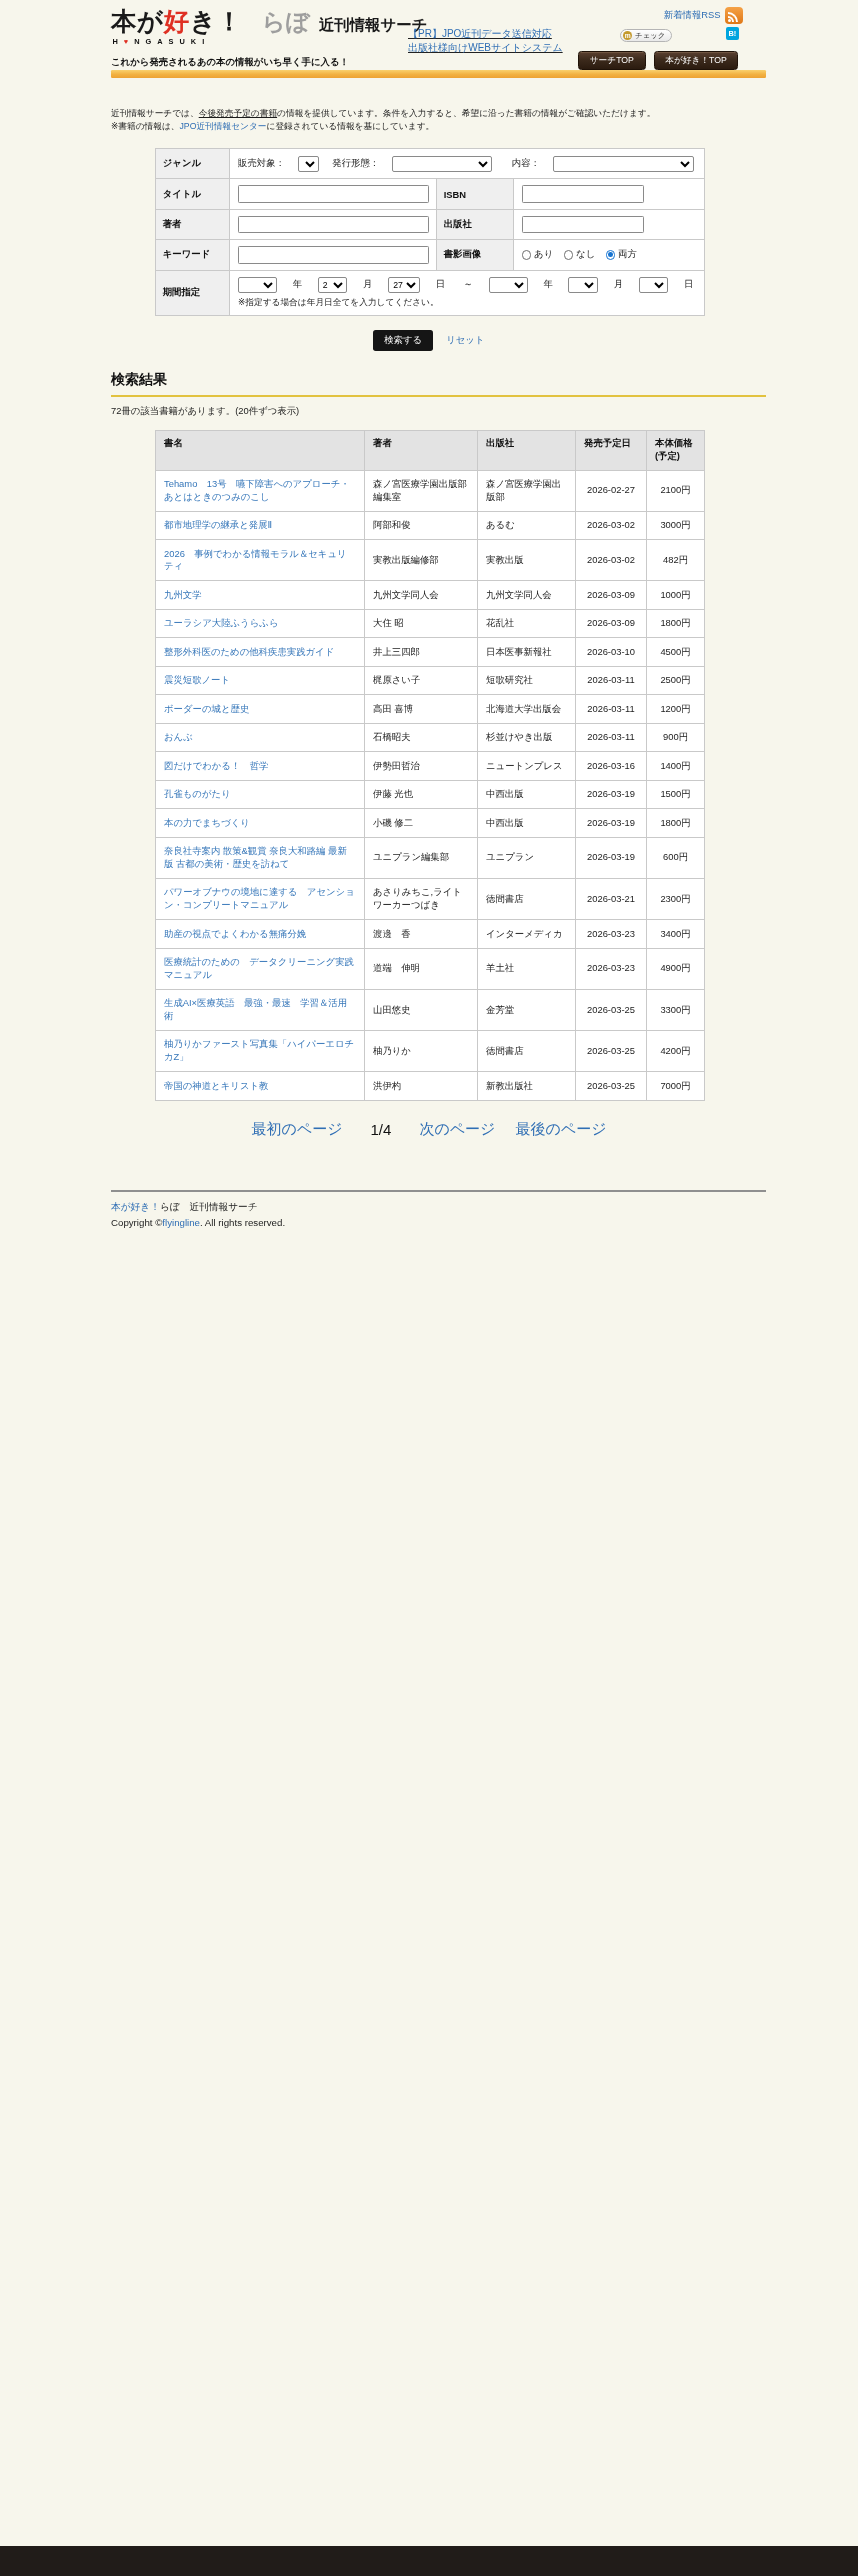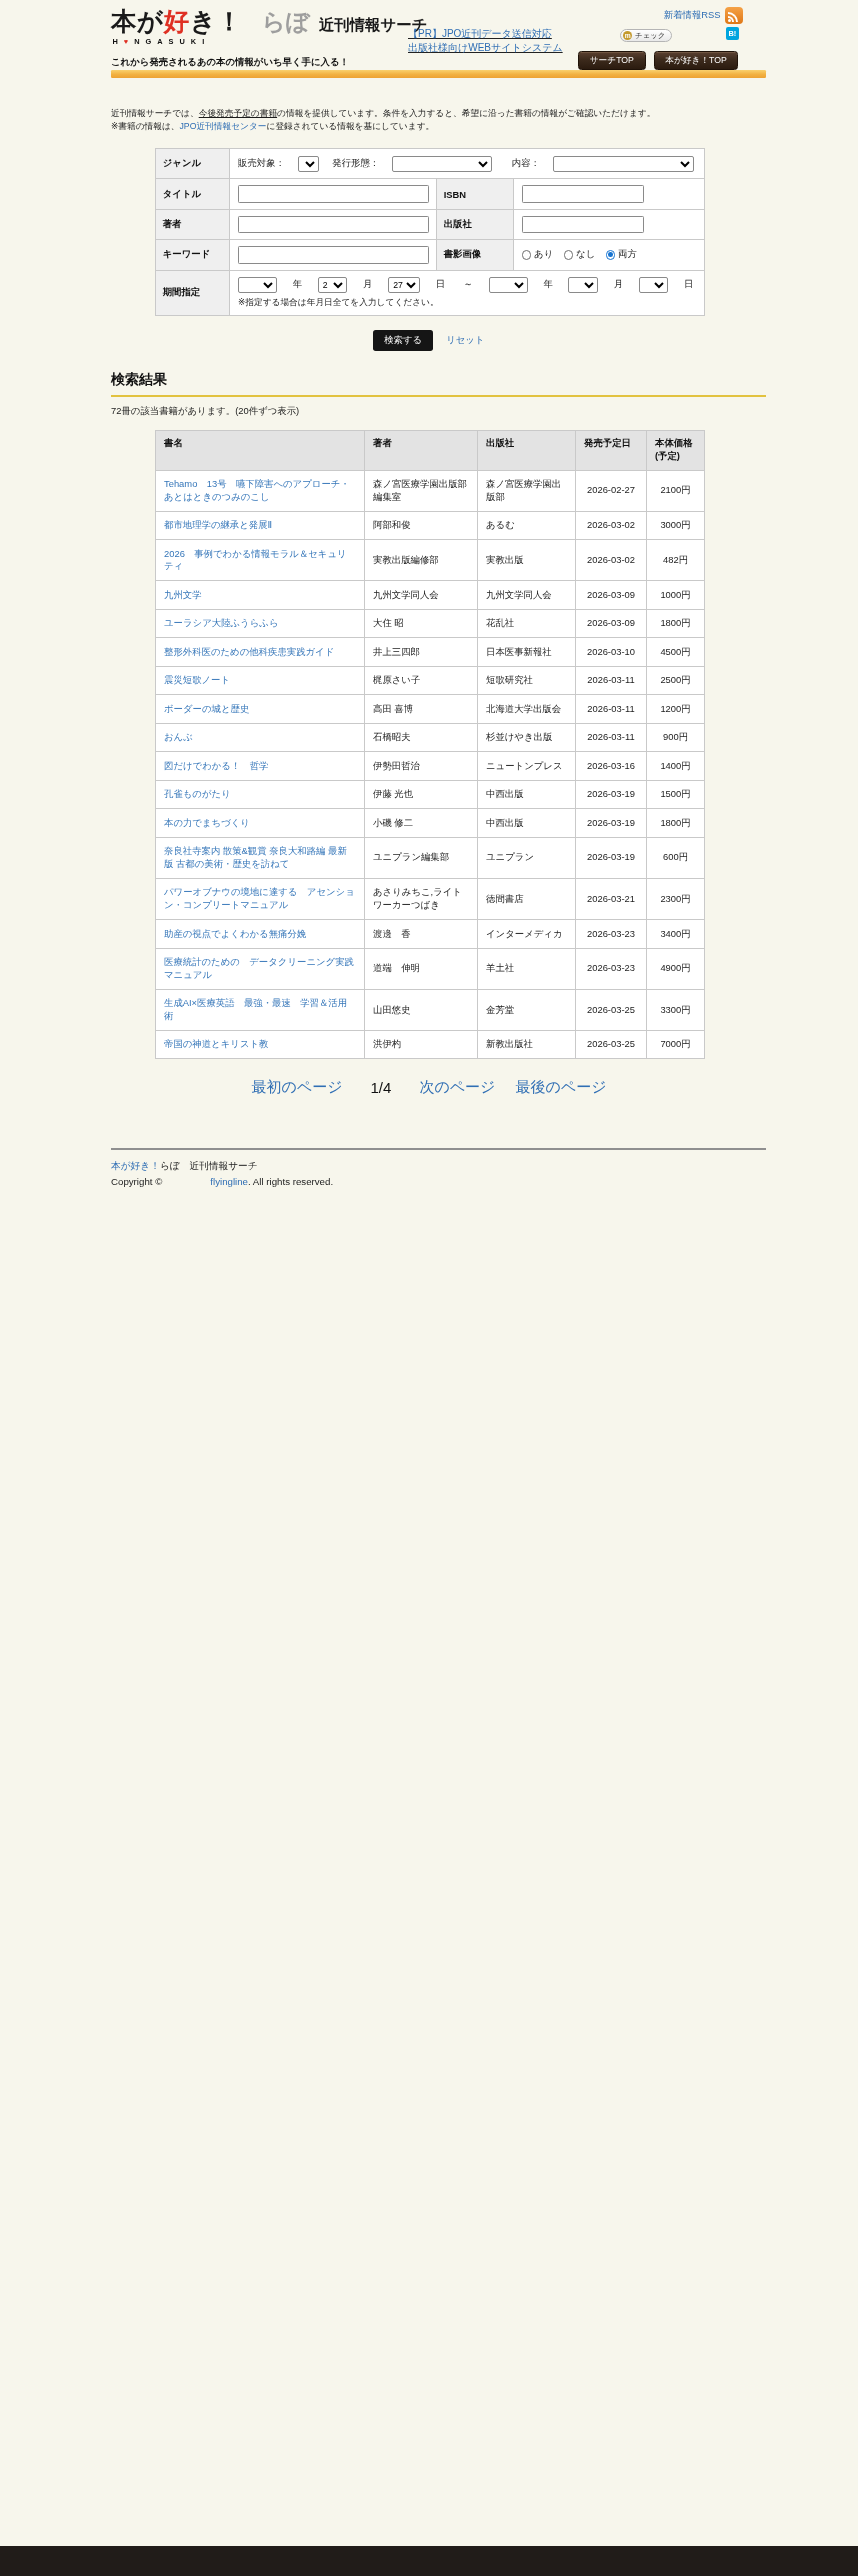--- a/index.html
+++ b/index.html
@@ -123,21 +123,21 @@
   .pagination { margin: 19px 0 0 64px; width: 548px; display: flex; justify-content: center;
                 align-items: center; gap: 20px; font-size: 15px; }
   .pagination a { color: #2f6eb4; text-decoration: none; }
   .pagination .current { color: #111; margin: 0 8px; }
 
   
   .footer-rule { margin: 51px 0 0 20px; width: 655px; border-top: 2.7px double #8f8f8f; }
   .footer-site { margin: 9.4px 0 0 20px; font-size: 9.7px; color: #222; }
   .footer-site a { color: #2f6eb4; text-decoration: none; }
   .footer-copy { margin: 3.3px 0 0 20px; font-size: 9.7px; color: #222; }
-  .footer-copy a { color: #2f6eb4; text-decoration: none; padding-left: 48px; }
+  .footer-copy a { color: #2f6eb4; text-decoration: none; }
 
   .bottom-bar { position: absolute; left: 0; bottom: 0; width: 859px; height: 30px;
                 background: #211c19; }
 </style>
 </head>
 <body>
 
 <div class="page">
 
   <div class="header">
@@ -415,20 +415,27 @@
     </tr>
 
     <tr>
       <td class="c-title"><a>生成AI×医療英語　最強・最速　学習＆活用術</a></td>
       <td class="c-author">山田悠史</td>
       <td class="c-publisher">金芳堂</td>
       <td class="c-date">2026-03-25</td>
       <td class="c-price">3300円</td>
     </tr>
 
+    <tr>
+      <td class="c-title"><a>柚乃りかファースト写真集「ハイパーエロチカZ」</a></td>
+      <td class="c-author">柚乃りか</td>
+      <td class="c-publisher">徳間書店</td>
+      <td class="c-date">2026-03-25</td>
+      <td class="c-price">4200円</td>
+    </tr>
 
     <tr>
       <td class="c-title"><a>帝国の神道とキリスト教</a></td>
       <td class="c-author">洪伊杓</td>
       <td class="c-publisher">新教出版社</td>
       <td class="c-date">2026-03-25</td>
       <td class="c-price">7000円</td>
     </tr>
   </tbody>
   </table>

